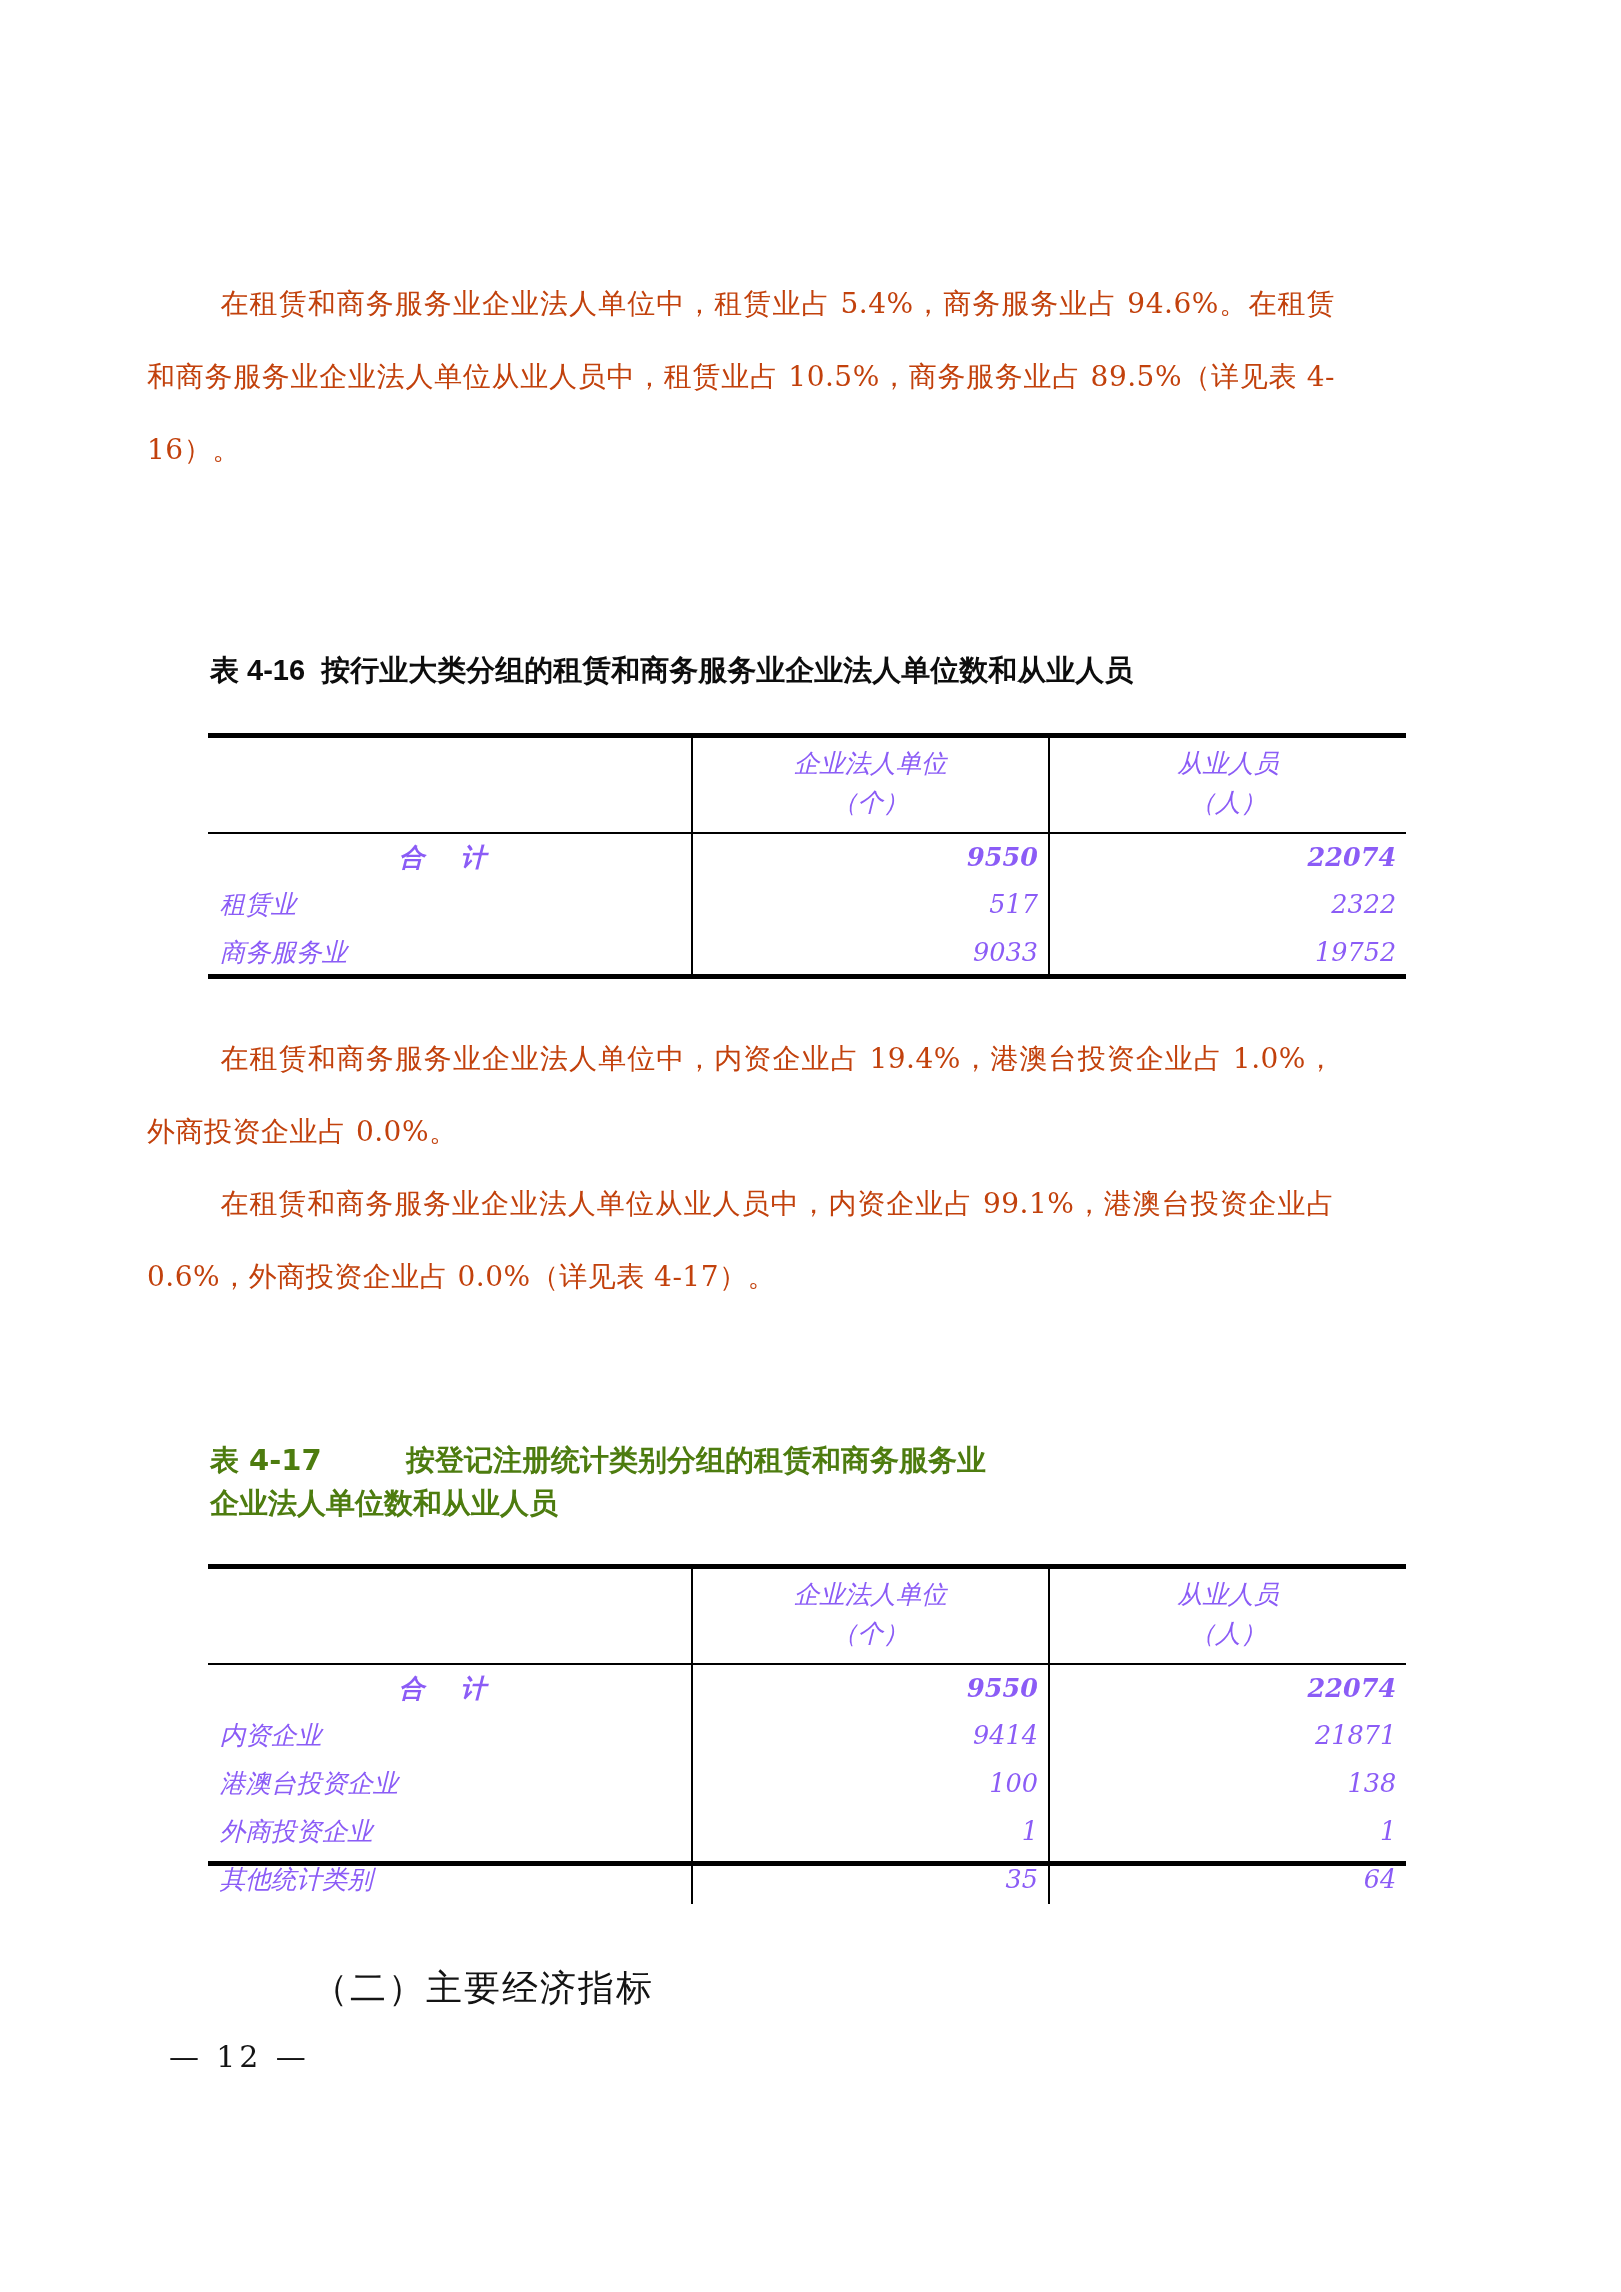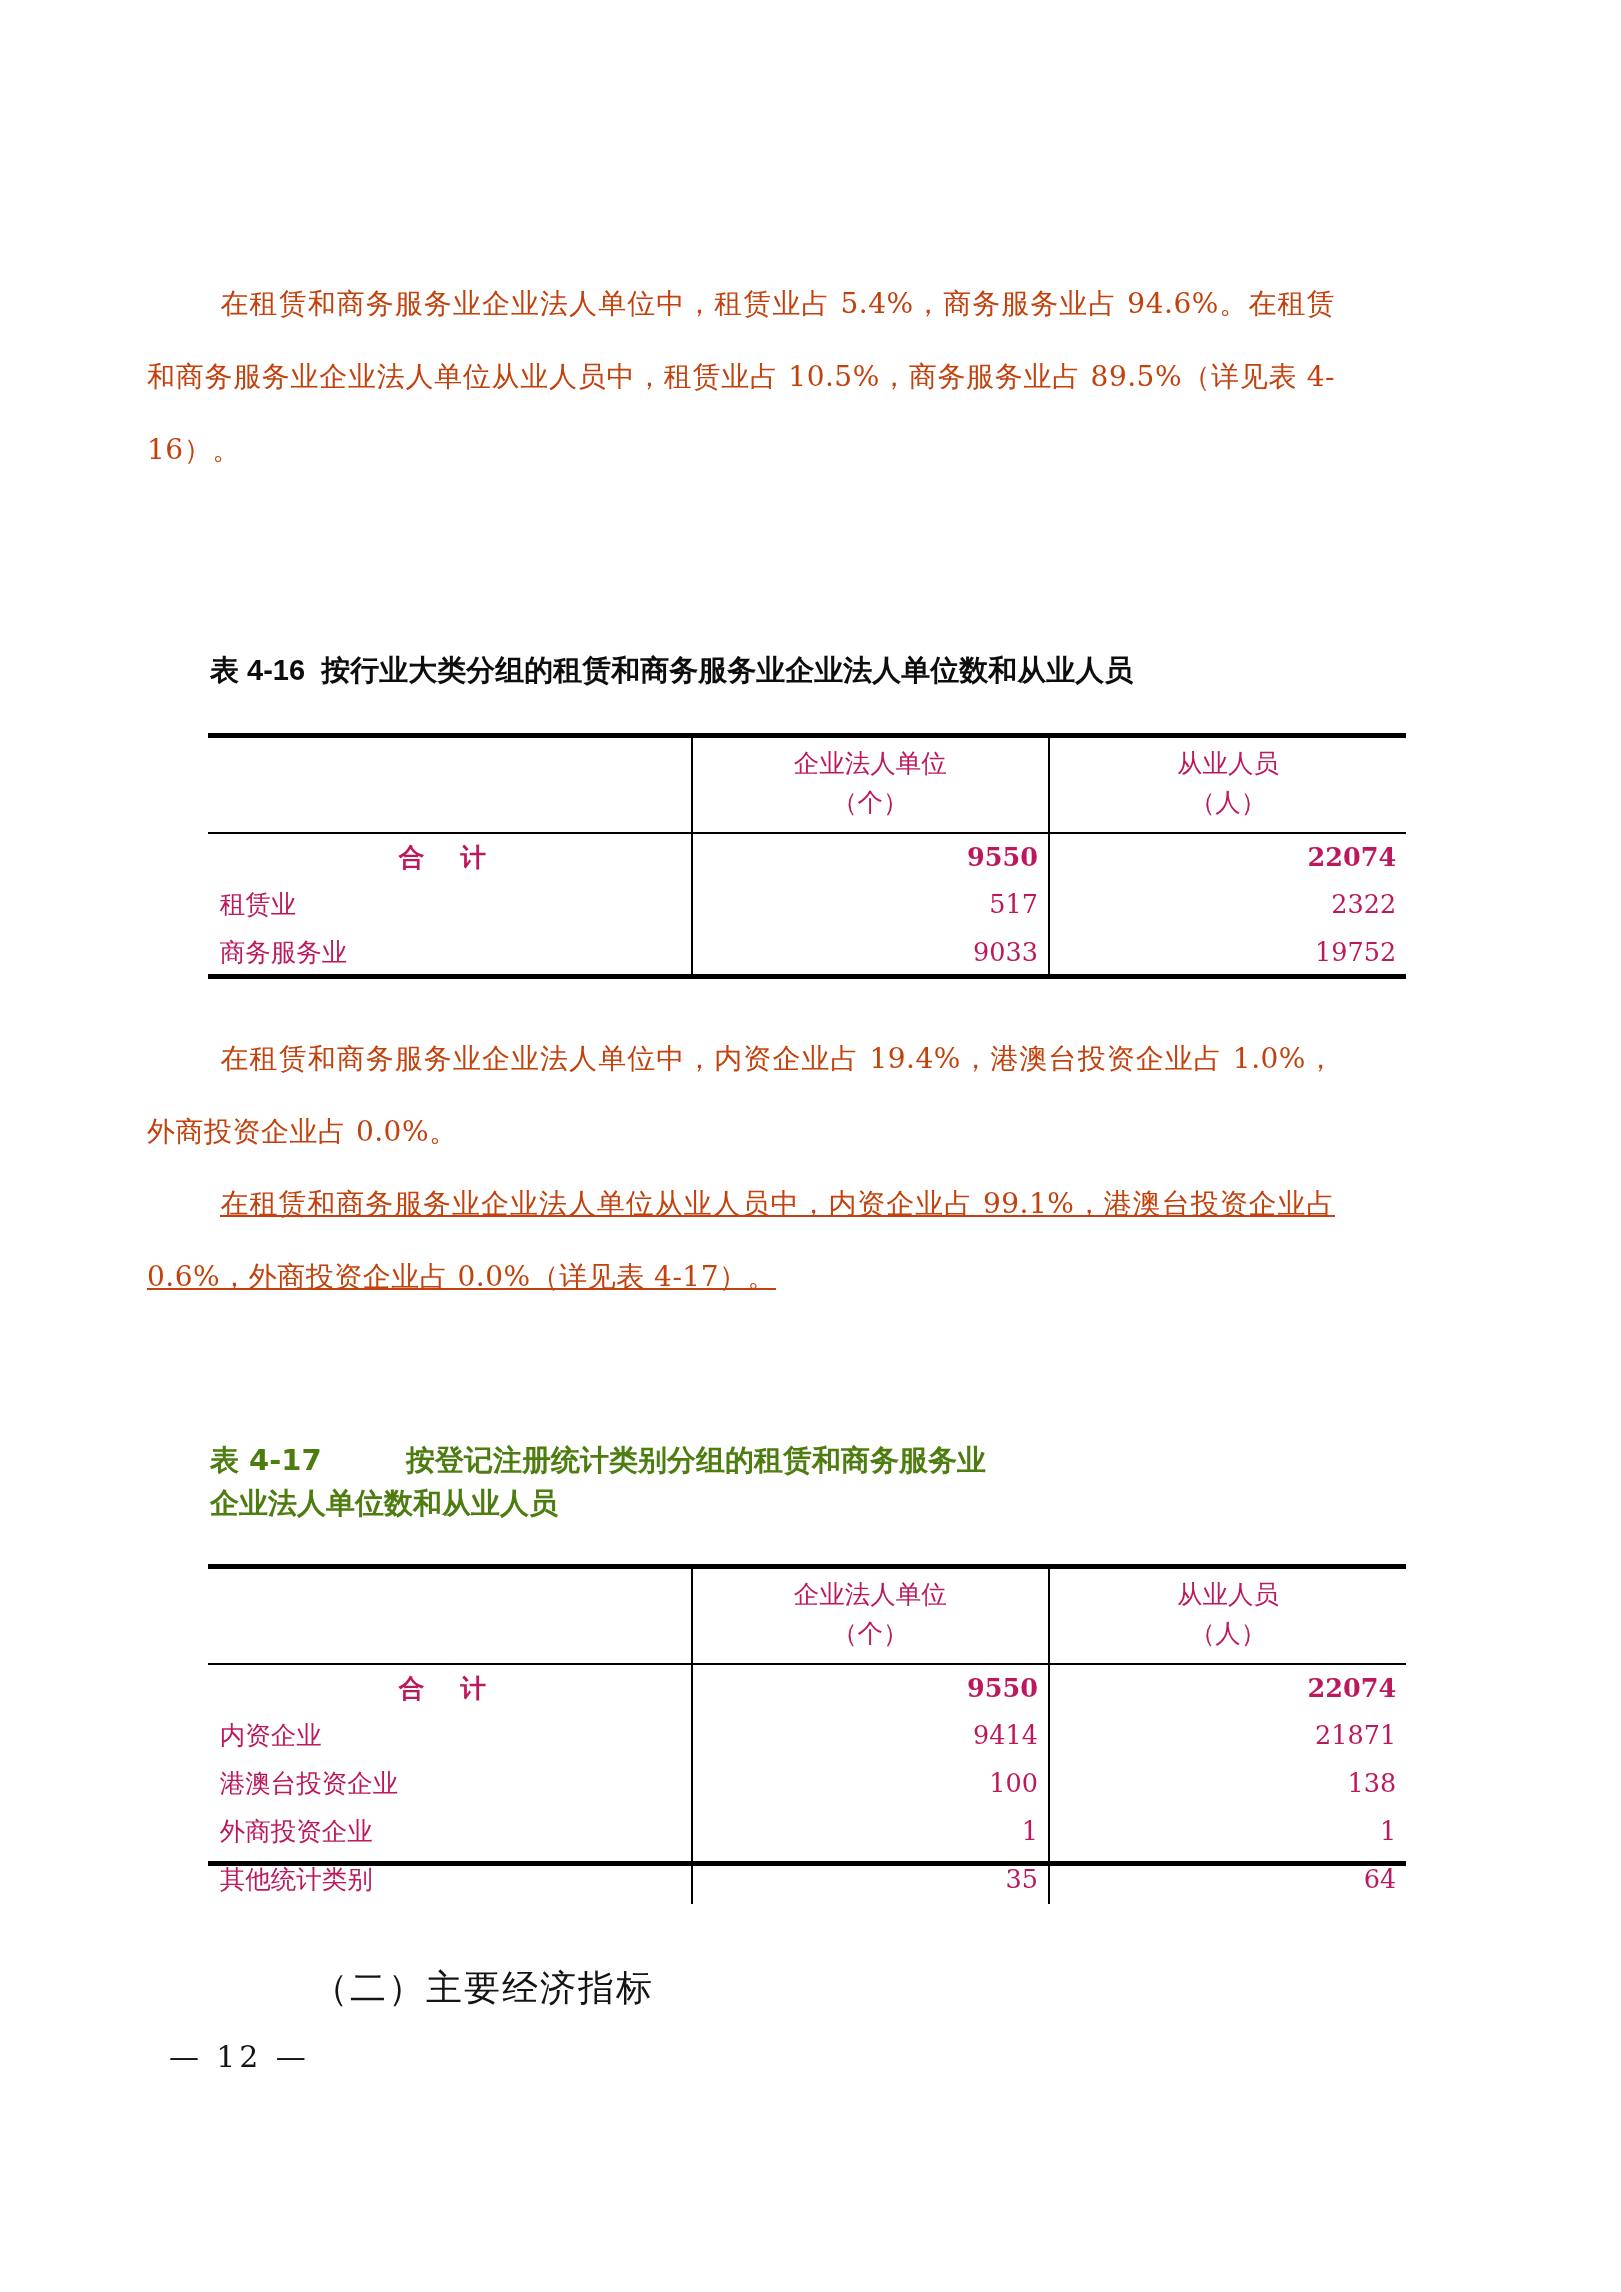--- a/index.html
+++ b/index.html
@@ -53,21 +53,22 @@
     line-height: 43px;
     color: #4d7c0f;
   }
   .tbl-title-2 .tnum { display: inline-block; width: 196px; }
 
   table.stat {
     position: absolute;
     border-collapse: collapse;
     font-family: "DejaVu Serif", "Liberation Serif", serif;
     font-size: 25.5px;
-    color: #be185d;
+    color: #8b5cf6;
+    font-style: italic;
   }
   table.stat col.c-label { width: 482px; }
   table.stat col.c-num   { width: 356px; }
 
   table.stat thead th {
     font-weight: normal;
     padding: 5.9px 0 9.8px 0;
     vertical-align: middle;
     text-align: center;
     line-height: 39px;
@@ -178,21 +179,21 @@
       </tr>
     </tbody>
   </table>
 
   <div class="rule-bottom" style="left:208px; top:974px; width:1198px;"></div>
 
   <div class="para" style="left:147px; top:1022px; width:1188px;">
     <span class="indent"></span><span>在租赁和商务服务业企业法人单位中，内资企业占 19.4%，港澳台投资企业占 1.0%，外商投资企业占 0.0%。</span>
   </div>
 
-  <div class="para" style="left:147px; top:1167px; width:1188px;text-decoration:underline;">
+  <div class="para" style="left:147px; top:1167px; width:1188px;">
     <span class="indent"></span><span>在租赁和商务服务业企业法人单位从业人员中，内资企业占 99.1%，港澳台投资企业占 0.6%，外商投资企业占 0.0%（详见表 4-17）。</span>
   </div>
 
   <div class="tbl-title-2" style="left:210px; top:1439px; width:1196px;">
     <span class="tnum">表 4-17</span><span>按登记注册统计类别分组的租赁和商务服务业</span>
     <div style=""><span>企业法人单位数和从业人员</span></div>
   </div>
 
   <div class="rule-top" style="left:208px; top:1564px; width:1198px;"></div>
 

